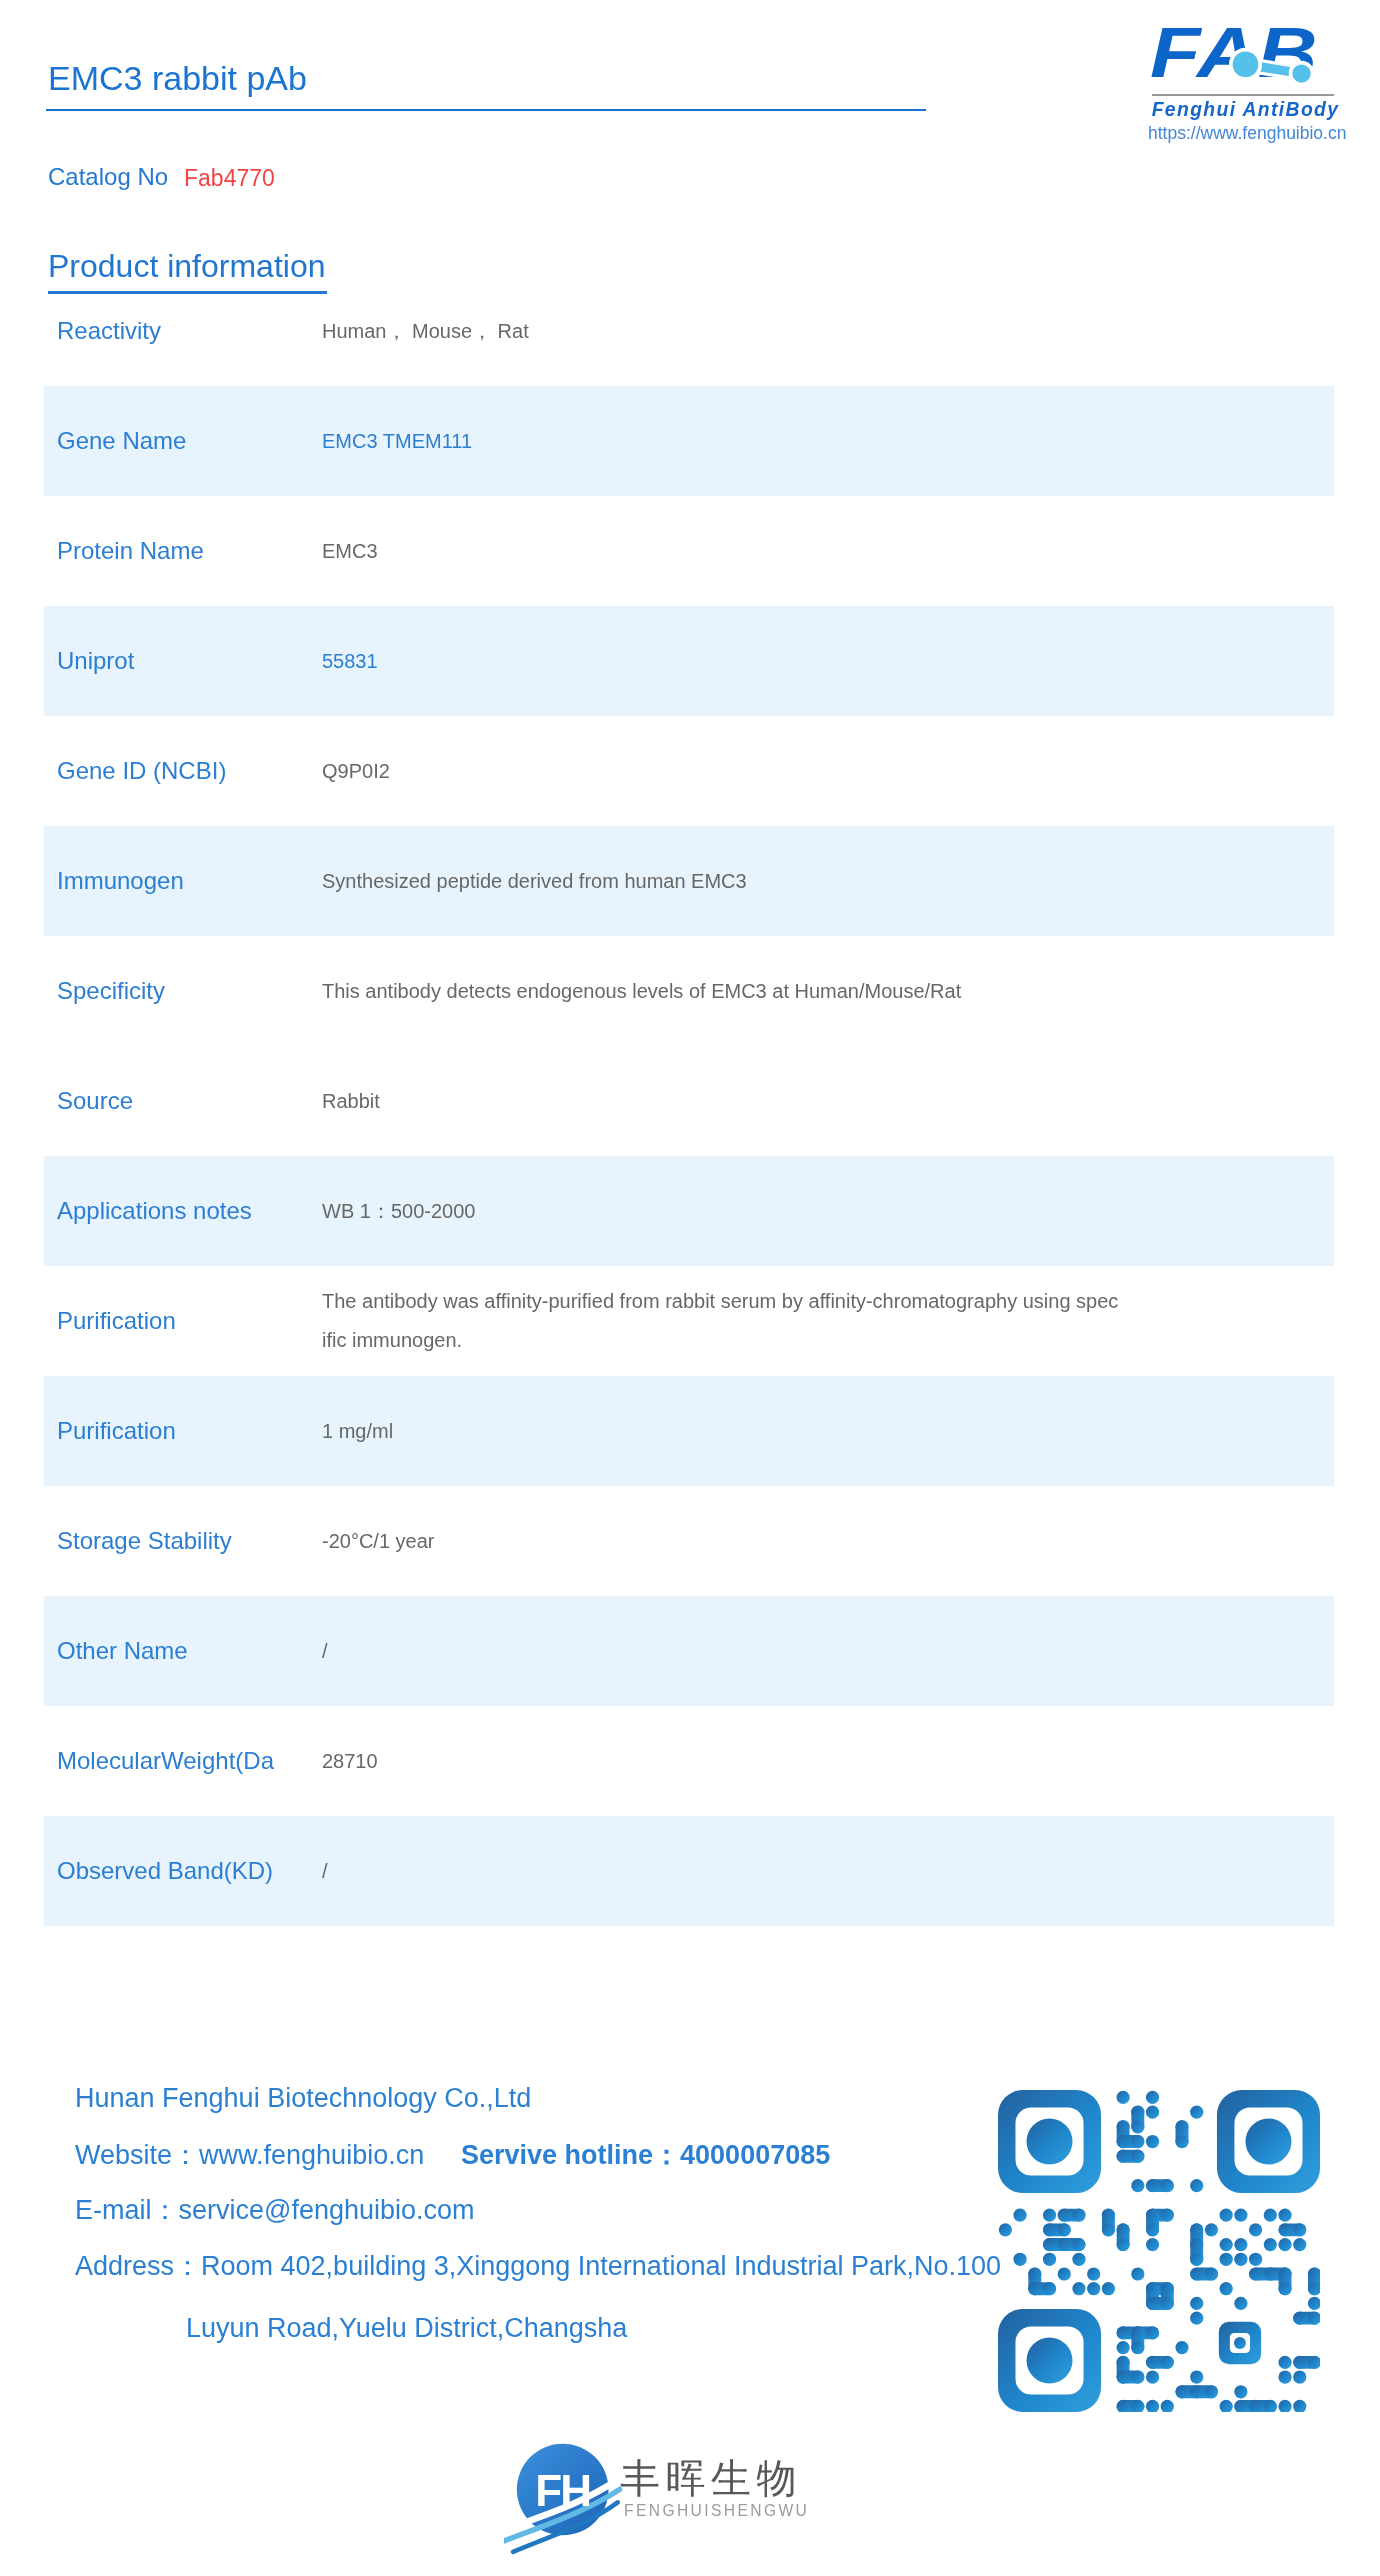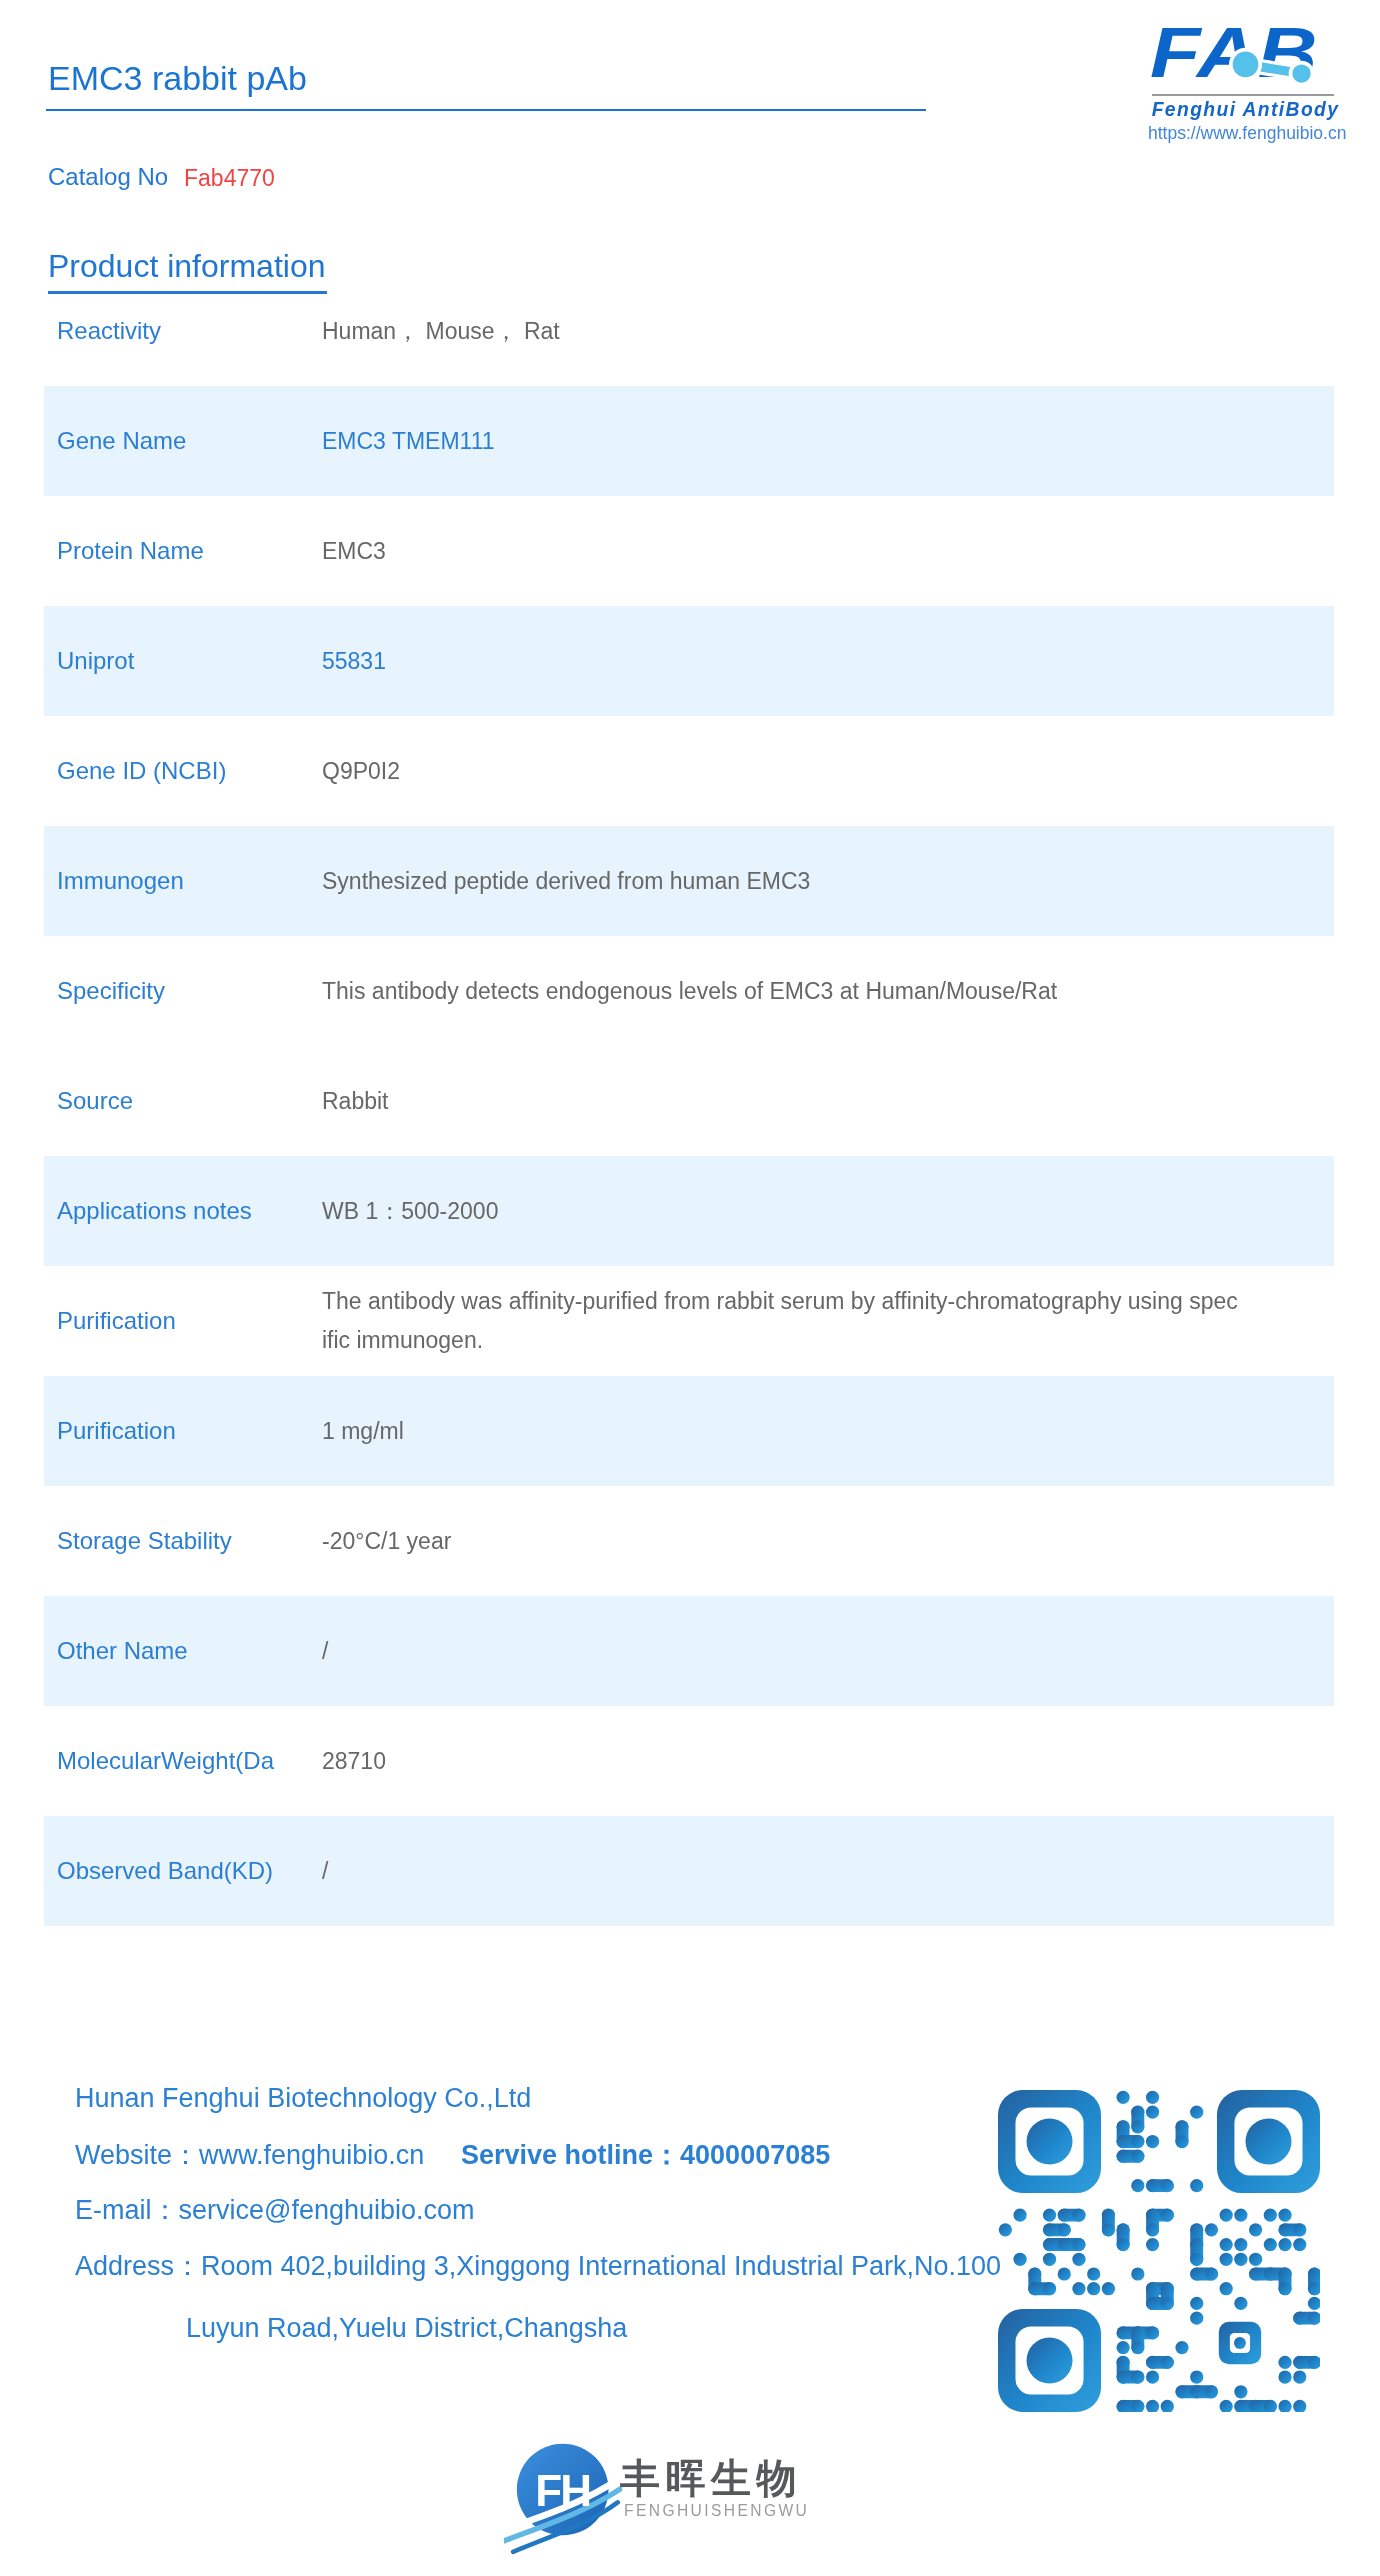--- a/index.html
+++ b/index.html
@@ -20,30 +20,30 @@
   .cat-label{left:48px;top:163px;font-size:24px;color:#2478d2;}
   .cat-value{left:184px;top:165px;font-size:23px;color:#ef4444;}
   .section-heading{left:48px;top:248px;font-size:32px;color:#2176d2;}
   .section-rule{left:48px;top:291px;width:279px;height:2.8px;background:#2478d2;}
 
   
   .ptable{left:44px;top:276px;width:1290px;}
   .prow{display:flex;align-items:center;height:110px;}
   .prow.alt{background:#e7f4fd;}
   .plabel{flex:0 0 265px;padding-left:13px;font-size:24px;color:#2b7ed2;}
-  .pvalue{font-size:23px;color:#676767;line-height:39px;white-space:nowrap;}
+  .pvalue{font-size:20px;color:#676767;line-height:39px;white-space:nowrap;}
   .pvalue.blue{color:#2b7ed2;}
 
   
   .ftext{position:absolute;font-size:27px;color:#2b80d4;white-space:nowrap;text-align:right;}
   .qr-box{left:998px;top:2090px;width:322px;height:322px;}
 
   
   .blogo{left:508px;top:2436px;width:405px;height:138px;}
-  .blogo-cn{position:absolute;left:112px;top:14.7px;font-size:40px;font-weight:700;
+  .blogo-cn{position:absolute;left:112px;top:14.7px;font-size:40px;font-weight:400;
             color:#57585a;letter-spacing:5.5px;white-space:nowrap;}
   .blogo-en{position:absolute;left:116px;top:66px;font-size:15.6px;color:#9b9b9b;
             letter-spacing:2.4px;white-space:nowrap;}
 </style>
 </head>
 <body>
 
 <div class="page">
 
   <div class="abs title">EMC3 rabbit pAb</div>

